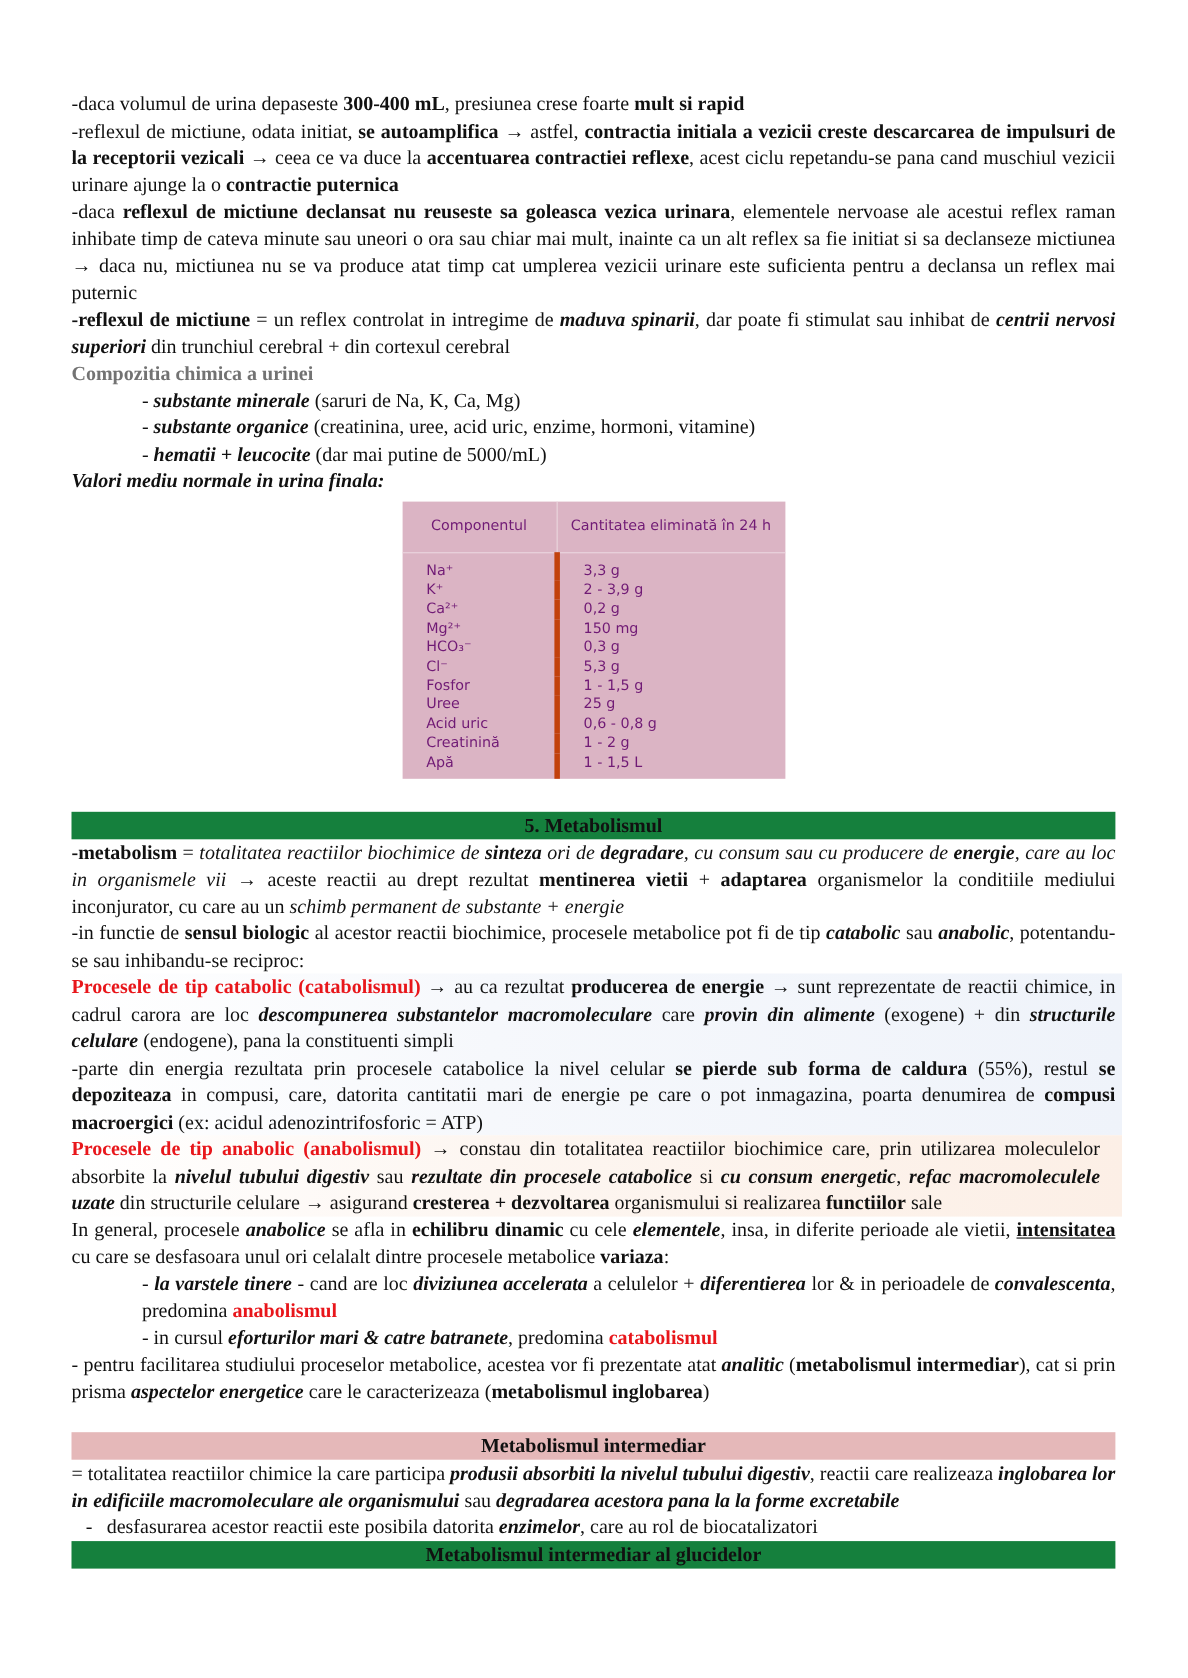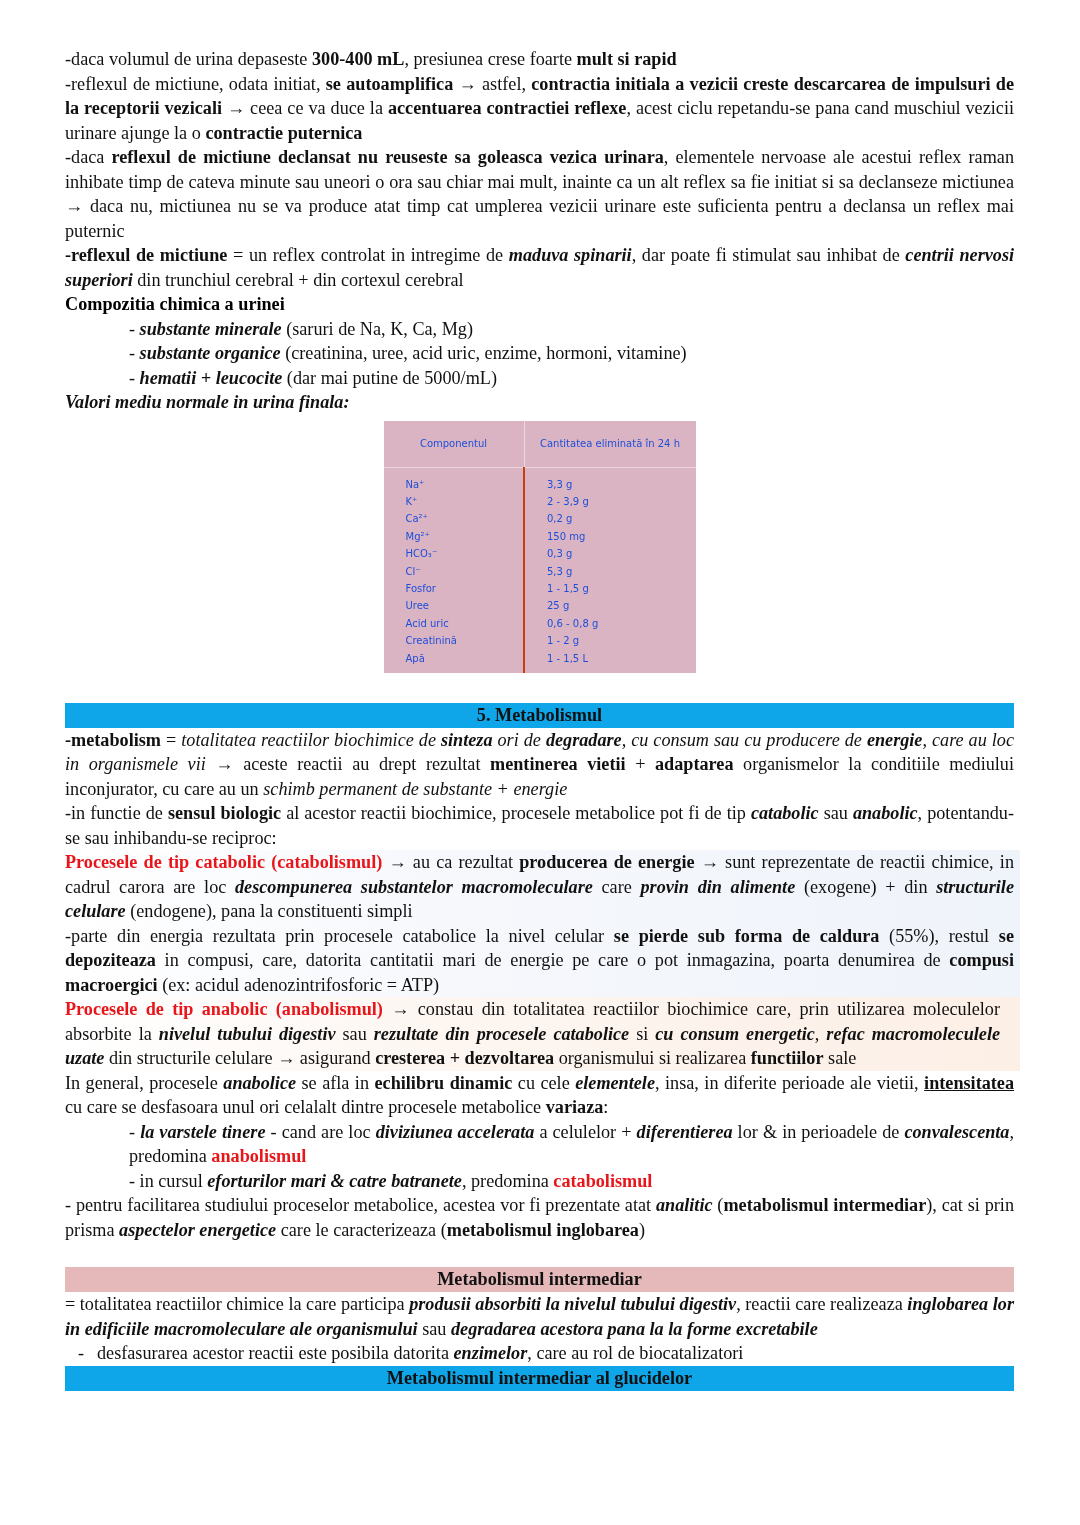--- a/index.html
+++ b/index.html
@@ -1,35 +1,35 @@
 <!DOCTYPE html>
 <html><head>
 <meta charset="utf-8">
 <style>
   html, body { margin: 0; padding: 0; background: #ffffff; }
   body { width: 1080px; height: 1525px; position: relative; overflow: hidden;
          font-family: "Liberation Serif", "DejaVu Serif", serif; color: #111; }
-  .page { position: absolute; left: 65px; top: 47px; width: 949px; font-size: 18.2px; line-height: 24.5px; }
+  .page { position: absolute; left: 65px; top: 82px; width: 949px; font-size: 18.2px; line-height: 24.5px; }
   .p { margin: 0; text-align: justify; }
   .p.nojust { text-align: left; }
   .ind { padding-left: 64px; }
-  .red { color: #000000; font-weight: bold; }
+  .red { color: #737373; font-weight: bold; }
   .redb { color: #e8161b; }
   .band { text-align: center; font-weight: bold; height: 25px; line-height: 25px; }
-  .band.yellow { background: #0ea5e9; }
+  .band.yellow { background: #15803d; }
   .band.pink { background: #e5b8b9; }
   .tint-blue { background: linear-gradient(90deg, #ffffff 0%, #f6f8fc 40%, #eff3fa 100%); margin-right: -6px; padding-right: 6px; }
   .tint-peach { background: linear-gradient(90deg, #ffffff 0%, #fdf6f1 40%, #fcefe6 100%); margin-right: -6px; padding-right: 20px; }
   .table-wrap { display: flex; justify-content: center; margin: 6px 0 30px 0; }
-  table.vals { background: #dbb4c4; border-collapse: collapse; width: 312px;
-               font-family: "DejaVu Sans", sans-serif; font-size: 10px; color: #1d4ed8; }
+  table.vals { background: #dbb4c4; border-collapse: collapse; width: 348px;
+               font-family: "DejaVu Sans", sans-serif; font-size: 13px; color: #701a75; }
   table.vals th { font-weight: normal; padding: 4px 6px; border-bottom: 1px solid #ecd6df; line-height: 15px; height: 38px; }
   table.vals th.c1 { border-right: 1px solid #ecd6df; width: 128px; }
   table.vals td { padding: 0 0 0 22px; line-height: 17.4px; }
-  table.vals td.c1 { border-right: 2px solid #c2410c; }
+  table.vals td.c1 { border-right: 5px solid #c2410c; }
   table.vals tr.first td { padding-top: 8px; }
   table.vals tr.last td { padding-bottom: 6px; }
   .dash-item { display: flex; }
   .dash-item .dash { width: 64px; text-align: center; flex: none; margin-left: -32px; padding-left: 32px; box-sizing: border-box; }
   u { }
 </style>
 </head>
 <body>
 
 <div class="page">

